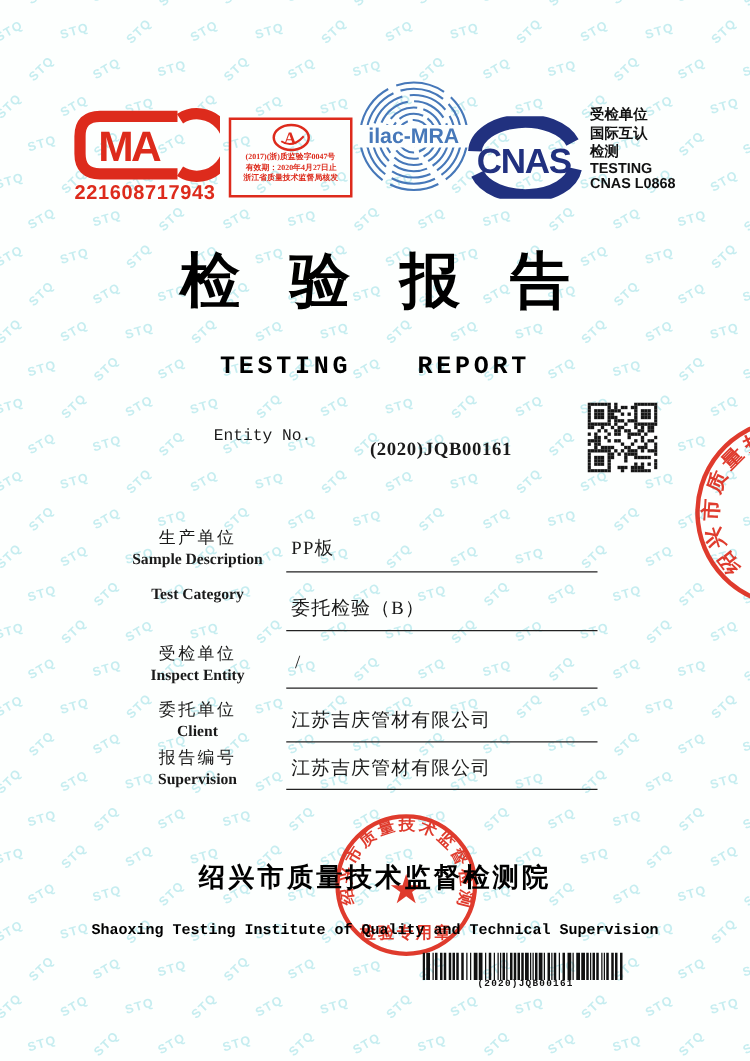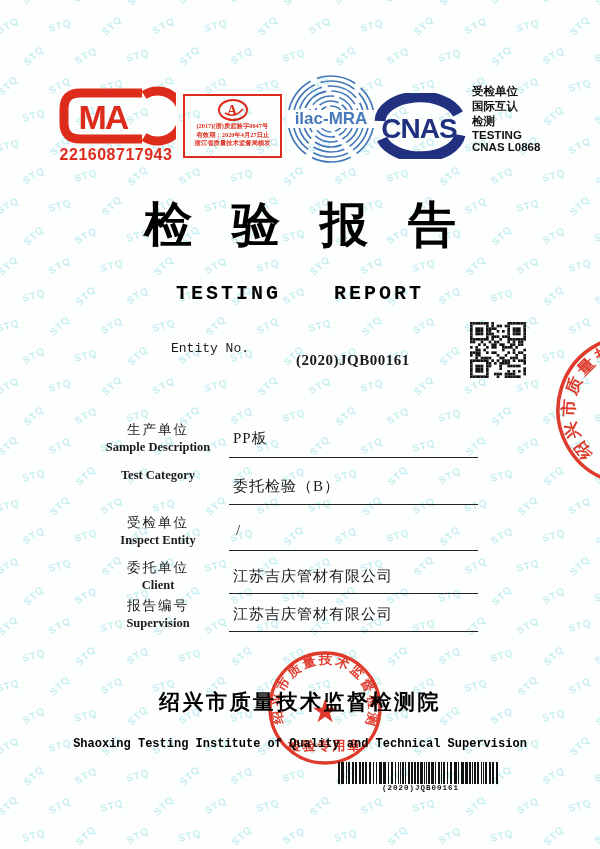--- a/index.html
+++ b/index.html
@@ -16,21 +16,21 @@
   #wm{position:absolute;inset:0;z-index:0;pointer-events:none;}
   #wm span{position:absolute;font:700 10px var(--sans);color:rgba(73,195,207,.30);
            letter-spacing:1px;white-space:nowrap;}
   
   .cma{left:56px;top:86px;z-index:2;}
   .cma-num{left:56px;top:146px;width:120px;text-align:center;z-index:2;
            font:700 16px var(--sans);color:var(--red);letter-spacing:.5px;}
   .calbox{left:183px;top:94px;width:99px;height:64px;z-index:2;border:2.5px solid var(--red);
           display:flex;flex-direction:column;align-items:center;justify-content:flex-start;padding-top:2px;box-sizing:border-box;}
   .calbox .ln{font:700 6.6px var(--serif);color:var(--red);line-height:8.6px;white-space:nowrap;transform:scale(.96);}
-  .ilac{left:286px;top:74px;z-index:2;}
+  .ilac{left:286px;top:64px;z-index:2;}
   .cnaslogo{left:372px;top:93px;z-index:2;}
   .cnastxt{left:472px;top:84px;z-index:2;line-height:16px;}
   .cnastxt div{font:700 11.5px var(--sans);color:#111;}
   
   .title-zh{left:0;top:193px;width:600px;text-align:center;z-index:2;
             font:700 48px var(--sans);letter-spacing:40px;padding-left:40px;box-sizing:border-box;color:#000;}
   .title-en{left:0;top:282px;width:600px;text-align:center;z-index:2;
             font:700 20px var(--mono);letter-spacing:3px;word-spacing:38px;color:#000;}
   
   .repno-label{left:148px;top:340px;width:124px;text-align:center;z-index:2;}

